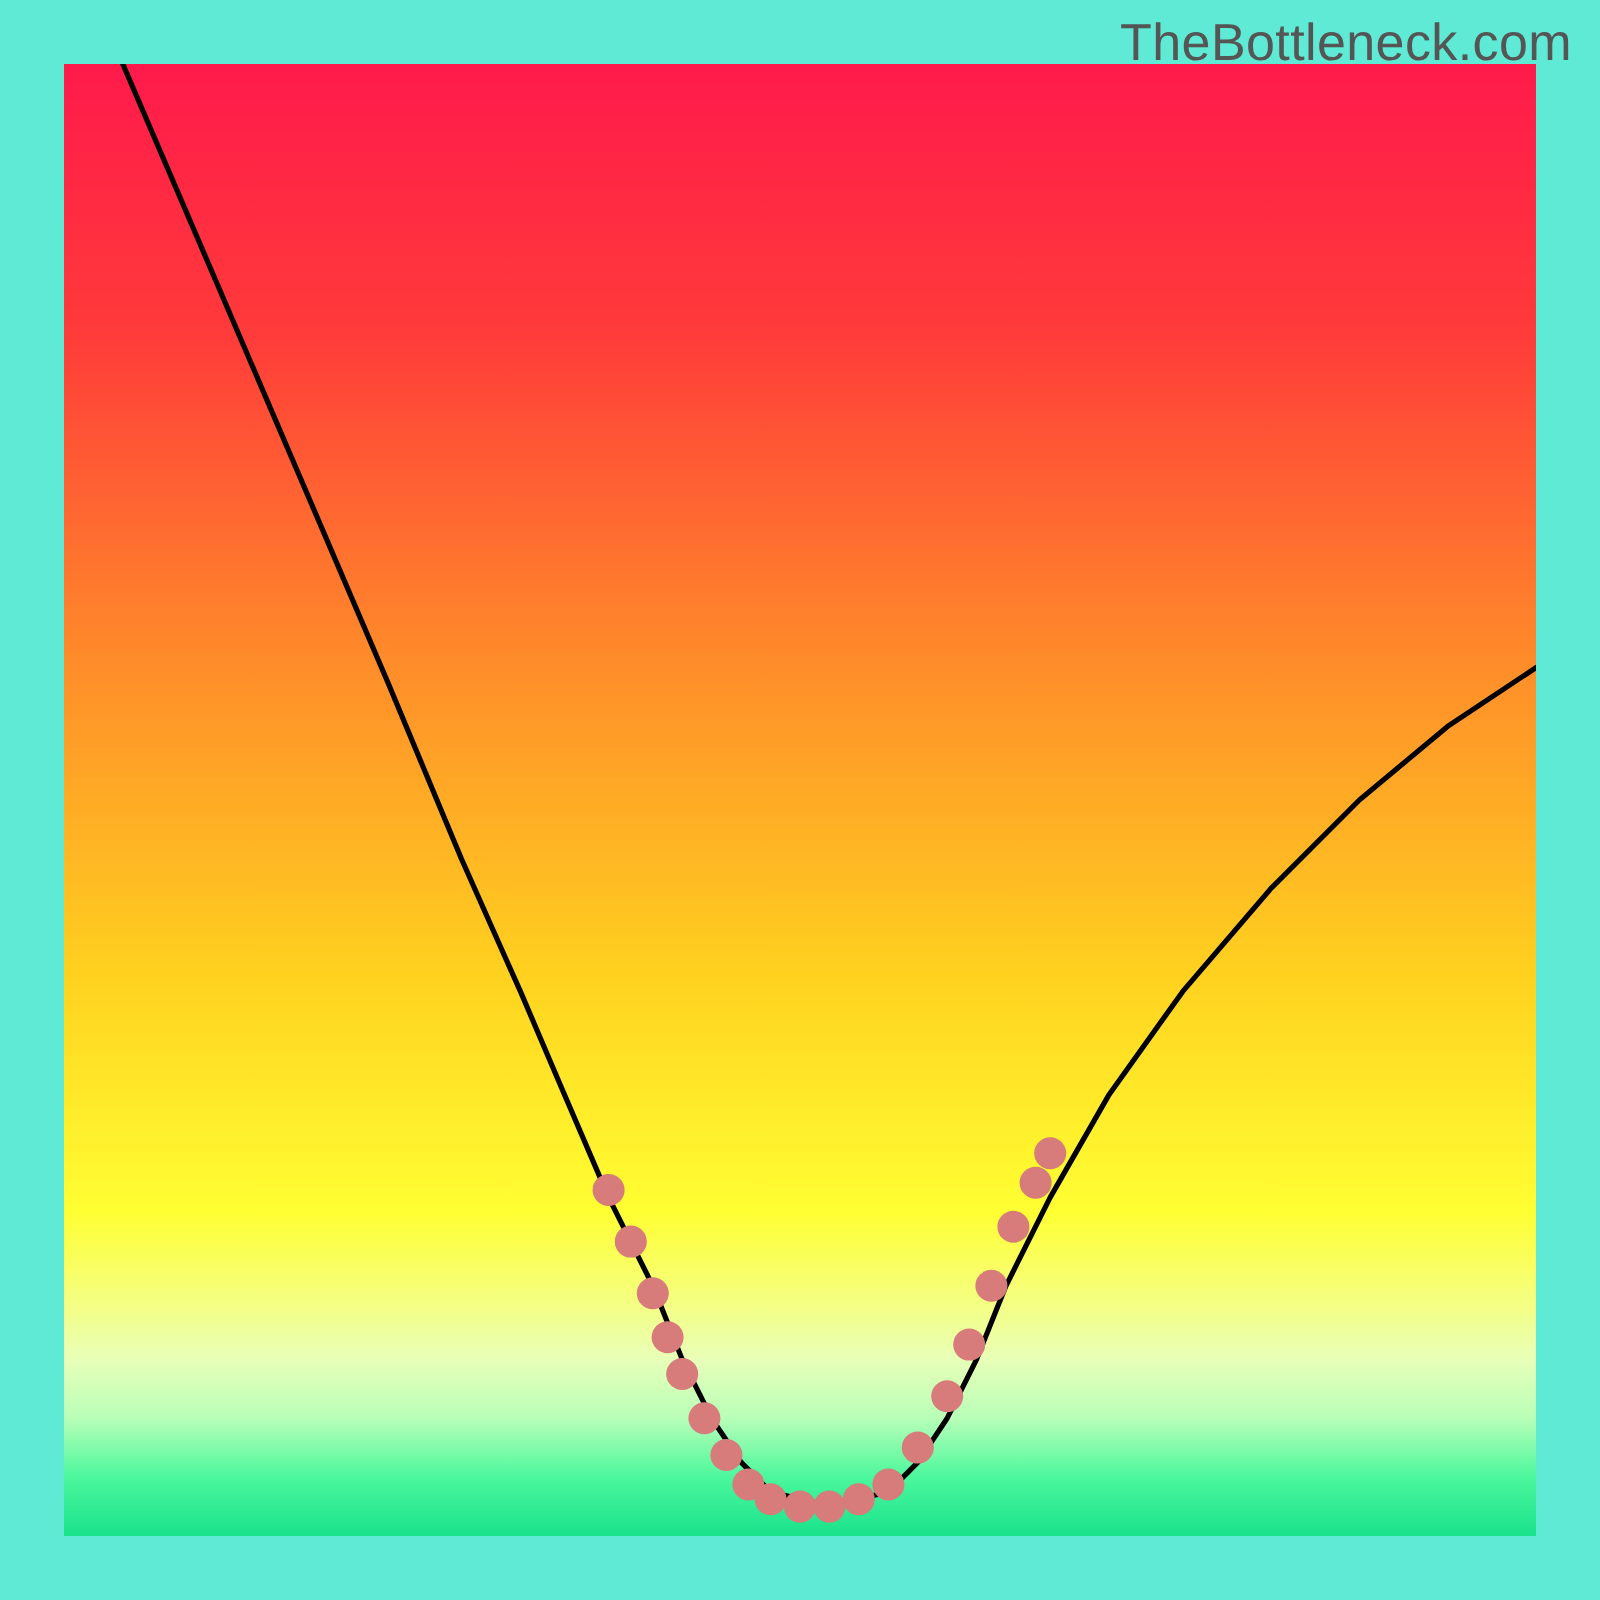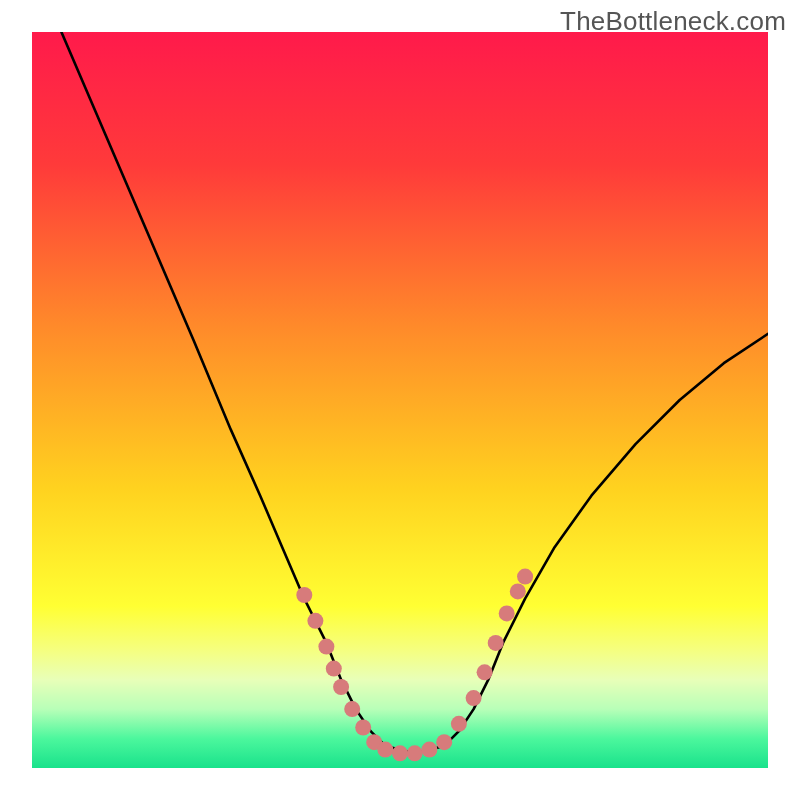--- a/index.html
+++ b/index.html
@@ -8,21 +8,21 @@
     width: 800px;
     height: 800px;
     overflow: hidden;
     background: #000;
     font-family: Arial, Helvetica, sans-serif;
   }
   .stage {
     position: relative;
     width: 800px;
     height: 800px;
-    background: #ffffff;
+    background: #5eead4;
   }
   
   .plot {
     position: absolute;
     left: 32px;
     top: 32px;
     width: 736px;
     height: 736px;
   }
   .gradient {

